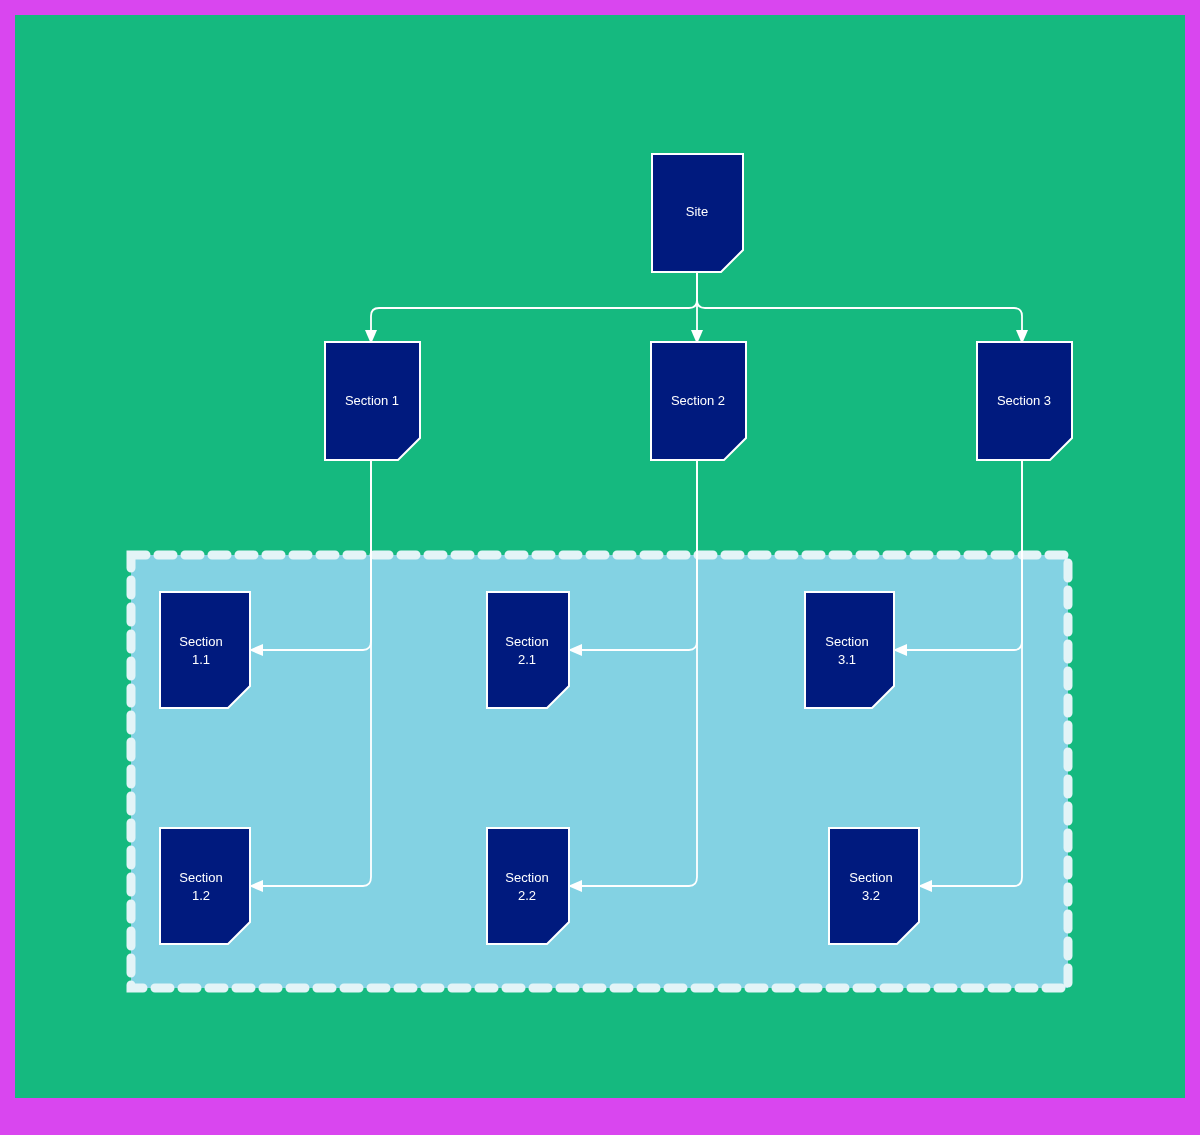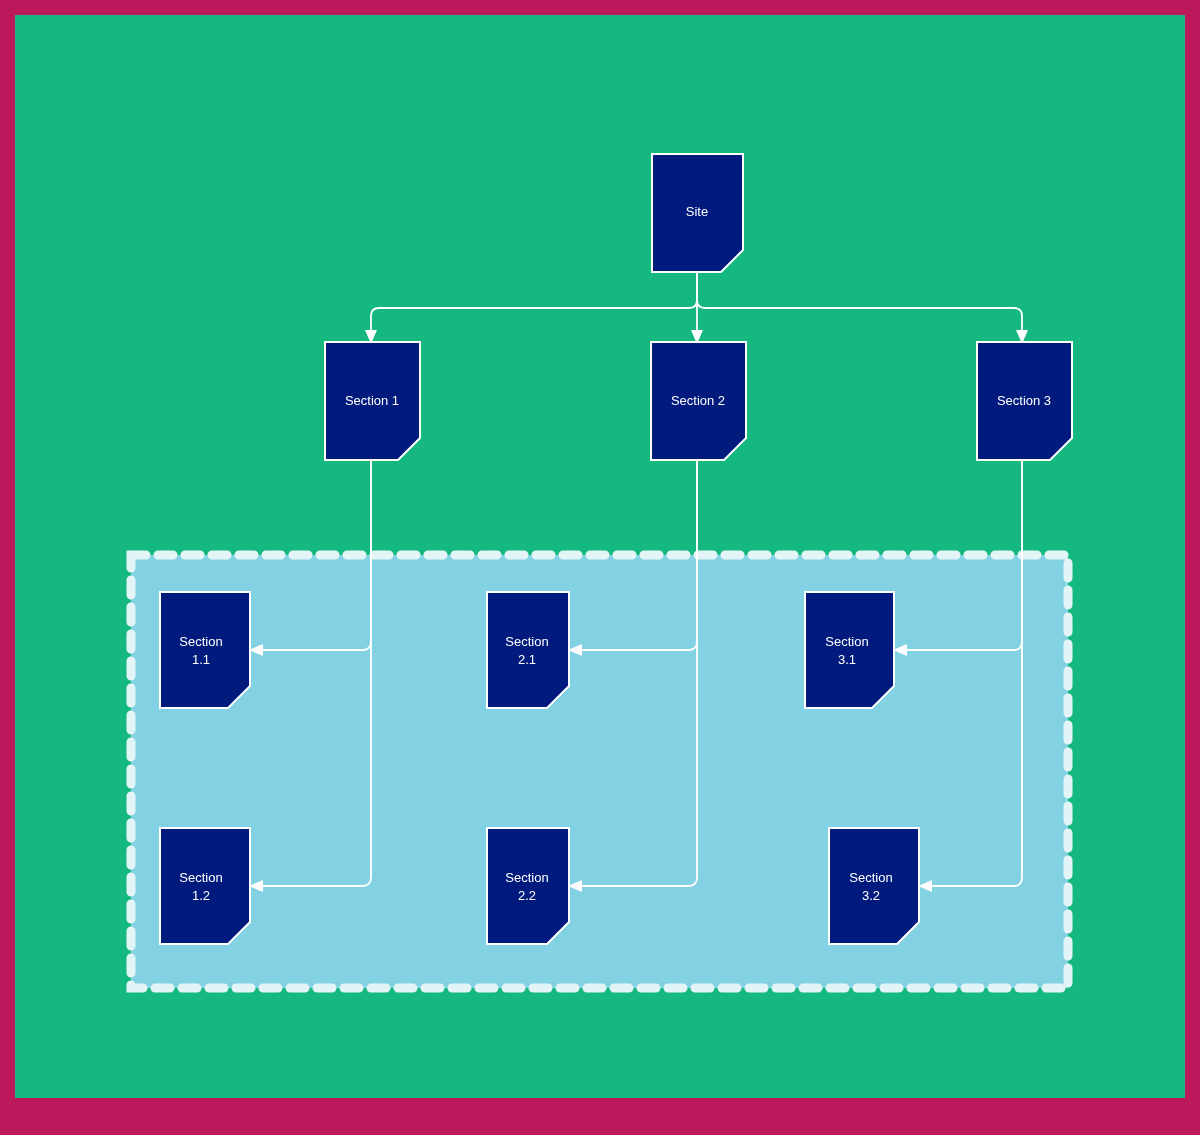--- a/index.html
+++ b/index.html
@@ -10,21 +10,21 @@
   body {
     width: 1200px;
     height: 1135px;
     font-family: "Liberation Sans", sans-serif;
     overflow: hidden;
   }
   #diagram-root {
     position: relative;
     width: 1200px;
     height: 1135px;
-    background: #be185d;
+    background: #d946ef;
   }
   #flow-svg {
     display: block;
     width: 1200px;
     height: 1135px;
   }
   .node-label {
     font-family: "Liberation Sans", sans-serif;
     font-size: 13px;
     fill: #ffffff;

